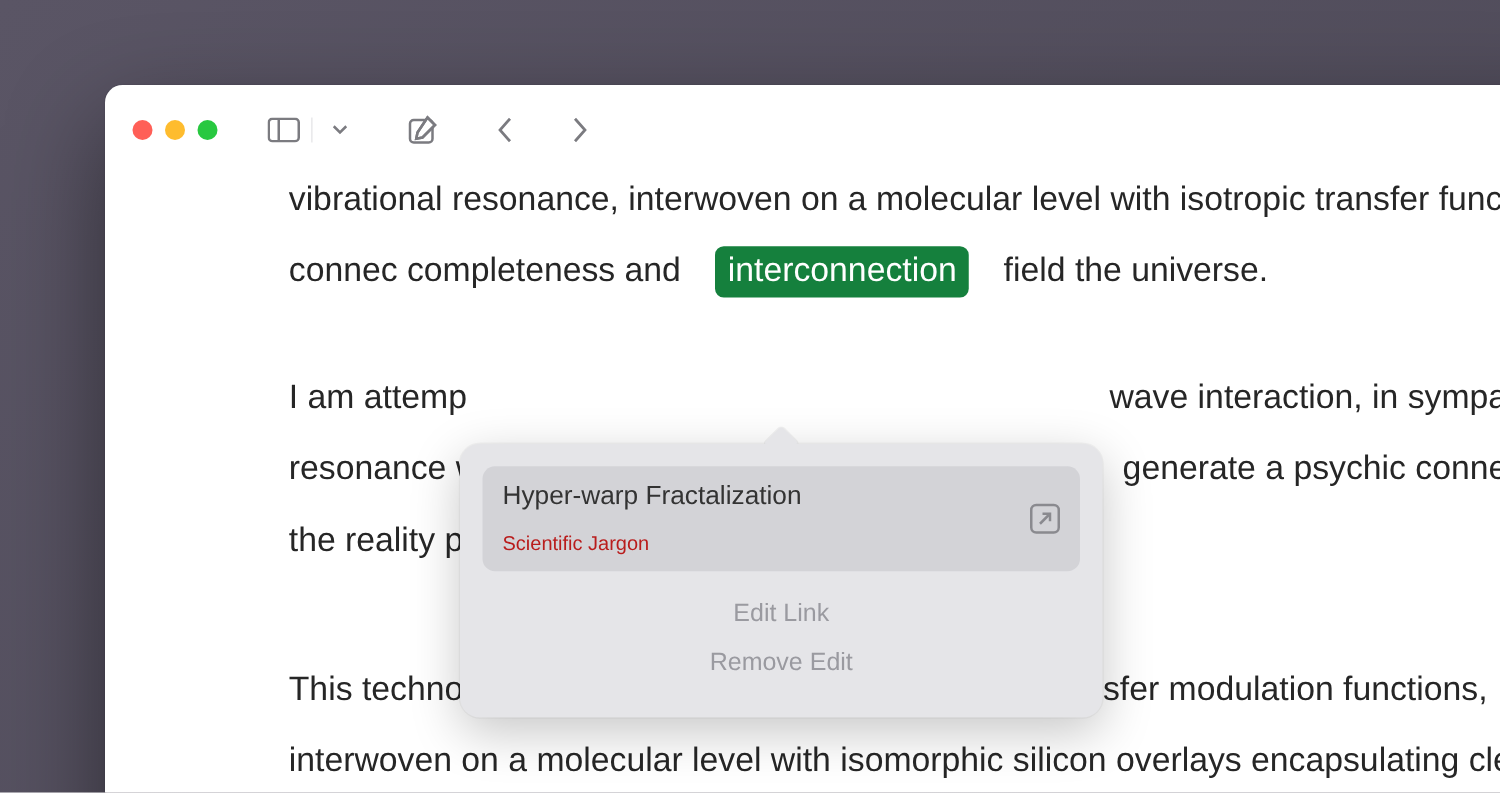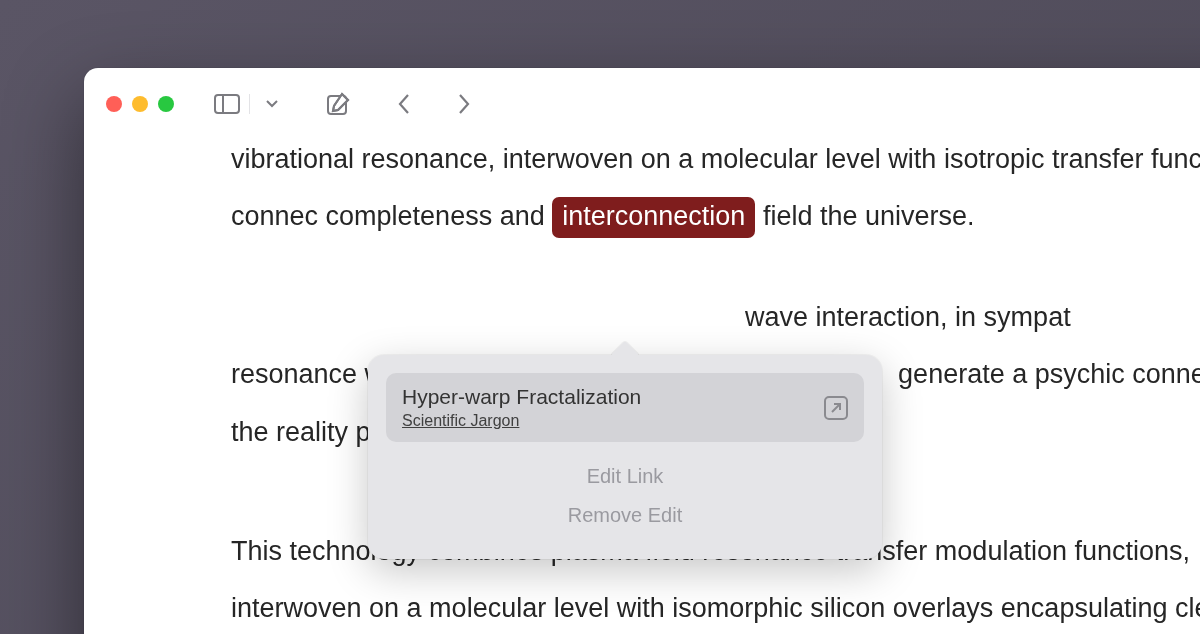--- a/index.html
+++ b/index.html
@@ -45,25 +45,25 @@
   .content {
     padding: 0 0 0 147px;
     color: #262626;
     font-size: 27px;
     line-height: 1.45;
   }
   .para { margin-bottom: 60px; }
   .para span.line { display: block; margin-bottom: 18px; white-space: nowrap; }
   .link-pill {
     display: inline-block;
-    background: #7f1d1d;
+    background: #15803d;
     color: #ffffff;
     border-radius: 7px;
     padding: 0 10px 2px 10px;
-    margin: 0 0;
+    margin: 0 20px;
   }
 
   .popover-wrap {
     position: absolute;
     top: 273px;
     left: 284px;
     width: 514px;
     z-index: 50;
   }
   .pop-arrow {
@@ -89,22 +89,22 @@
     padding: 18px;
   }
   .pop-item {
     background: #d3d3d7;
     border-radius: 10px;
     padding: 12px 16px;
     display: flex;
     align-items: center;
     justify-content: space-between;
   }
-  .pop-item-text .title { font-size: 21px; color: #333; margin-bottom: 3px; }
-  .pop-item-text .sub { font-size: 16px; color: #404040; text-decoration: underline; }
+  .pop-item-text .title { font-size: 21px; color: #333; margin-bottom: 18px; }
+  .pop-item-text .sub { font-size: 16px; color: #b91c1c; }
   .open-icon {
     width: 24px; height: 24px;
     border: 2px solid #8a8a8f;
     border-radius: 5px;
     display: flex; align-items: center; justify-content: center;
     color: #8a8a8f;
   }
   .pop-actions { text-align: center; padding-top: 15px; padding-bottom: 6px; }
   .pop-action {
     font-size: 20px;
@@ -171,20 +171,21 @@
       </span>
       <span class="line">
         <span>connec completeness and</span>
         <span class="link-pill">interconnection</span>
         <span>field the universe.</span>
       </span>
     </div>
 
     <div class="para">
       <span class="line" style="display:flex;">
+        <span>I am attemp</span>
         <span style="flex:0 0 514px;"></span>
         <span>wave interaction, in sympat</span>
       </span>
       <span class="line" style="display:flex;">
         <span>resonance w</span>
         <span style="flex:0 0 514px;"></span>
         <span>generate a psychic connec</span>
       </span>
       <span class="line">
         <span>the reality p</span>

